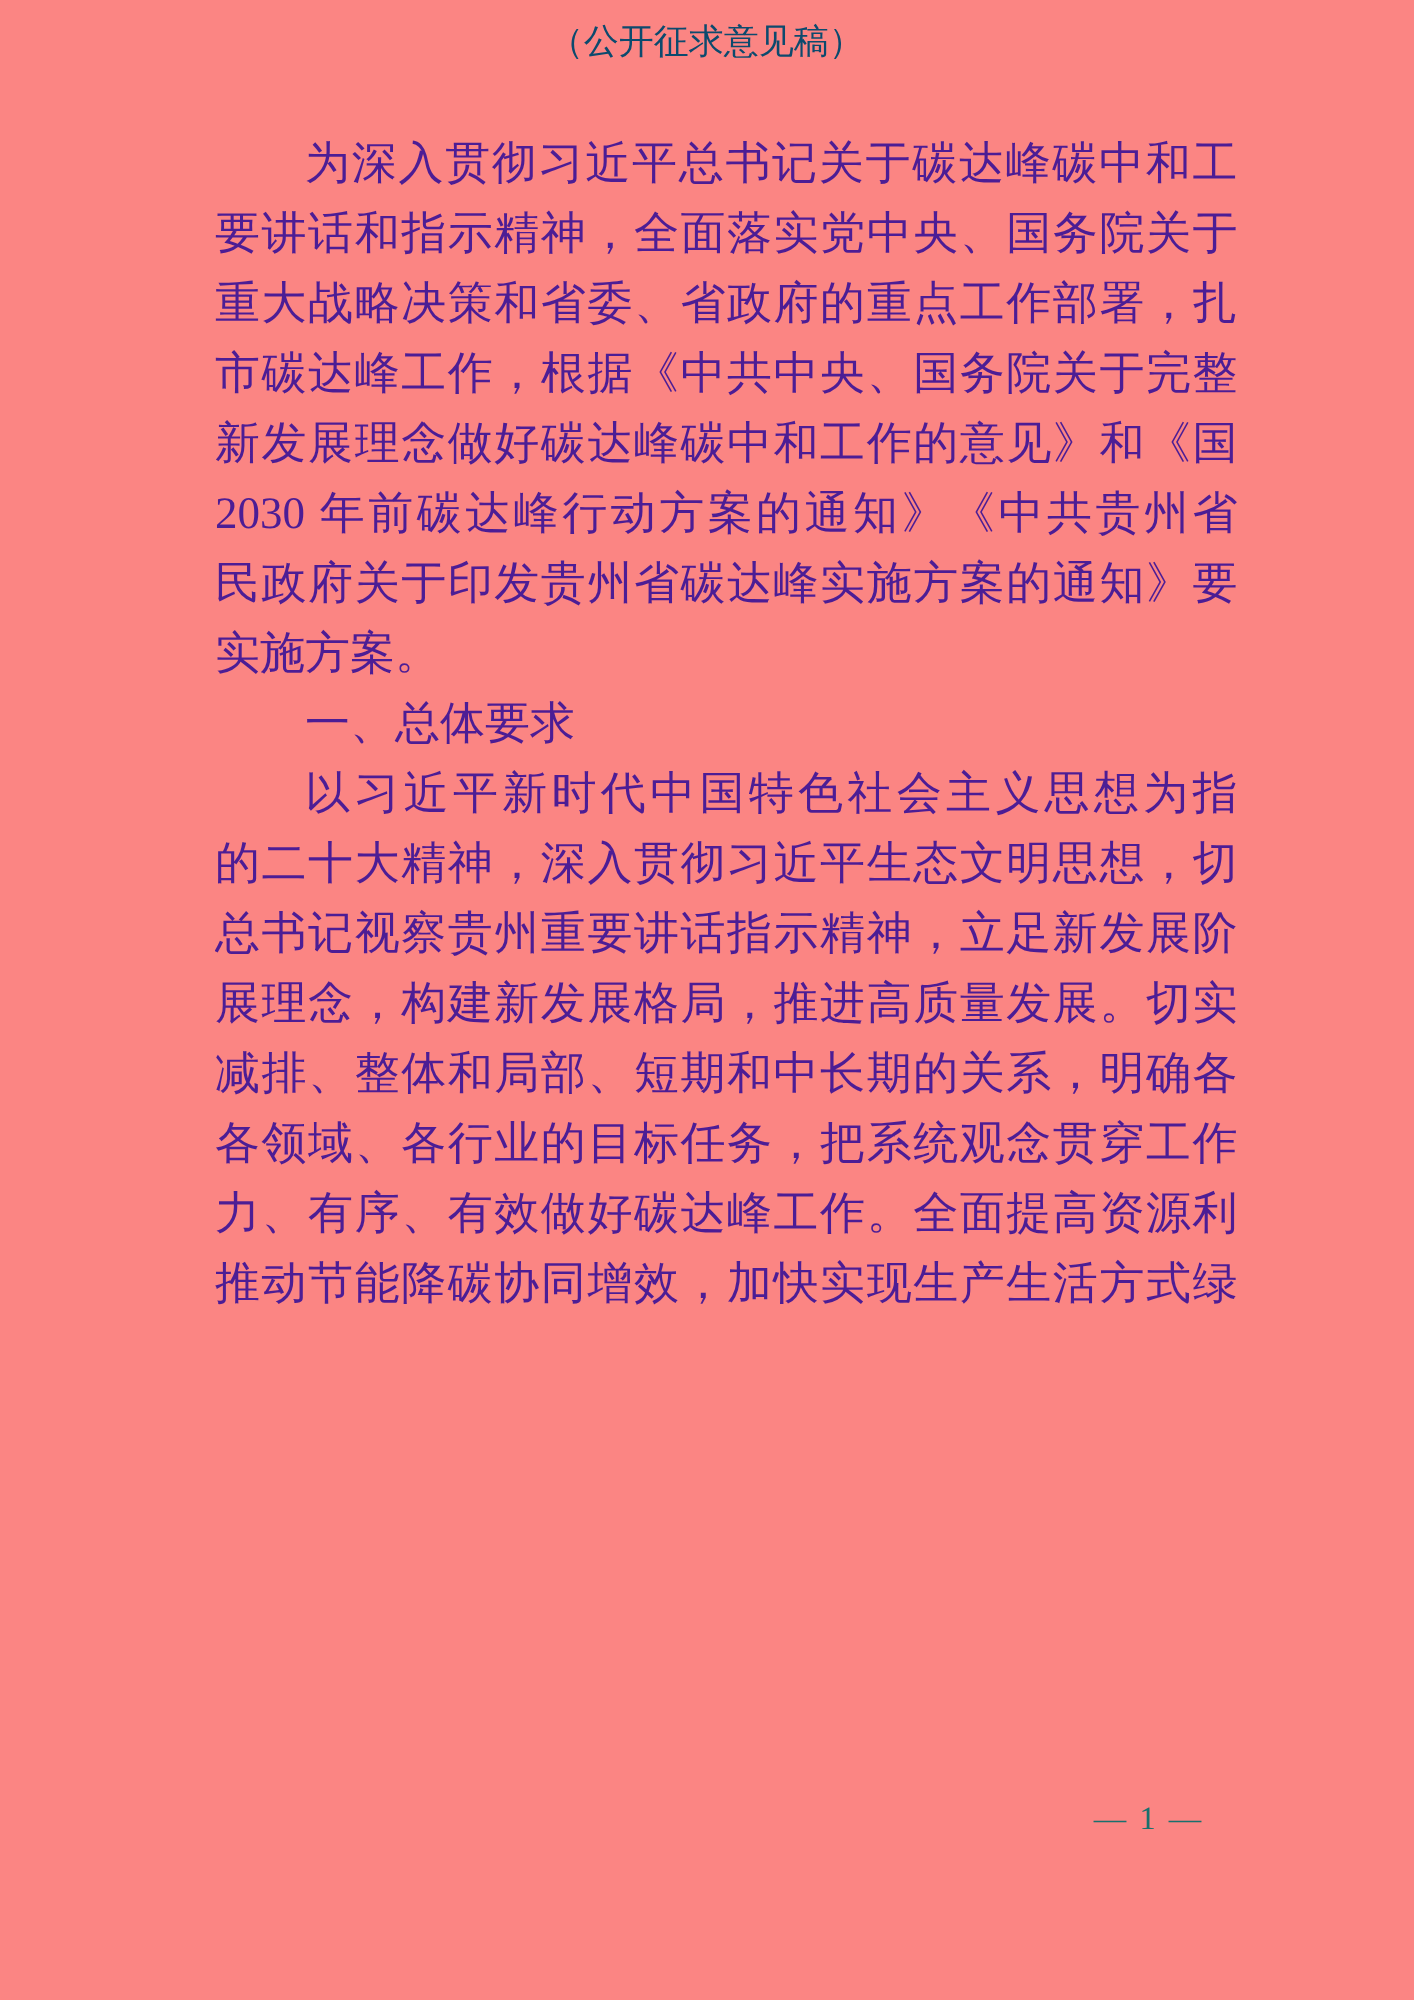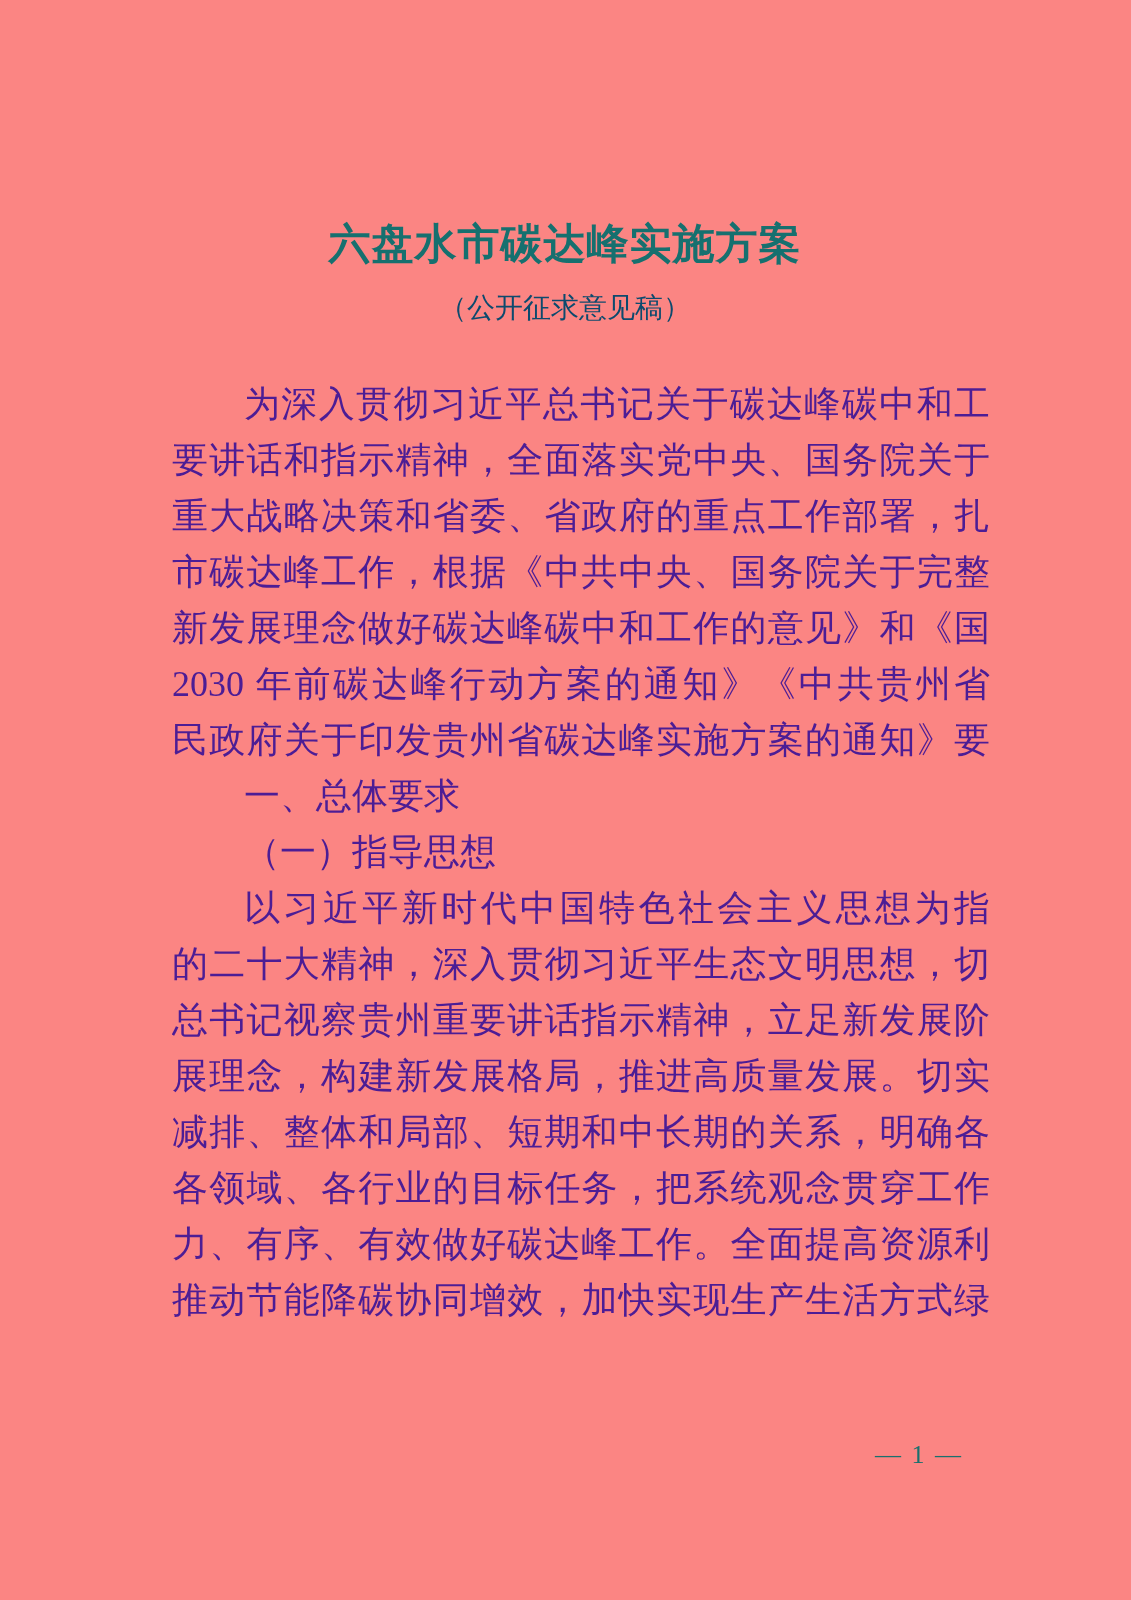--- a/index.html
+++ b/index.html
@@ -72,32 +72,31 @@
     line-height: 34px;
     color: #19706e;
     letter-spacing: 2px;
   }
 </style>
 </head>
 <body>
 
 <div class="page">
   <div class="content">
-    <div class="doc-title">六盘水市碳达峰实施方案</div>
     <div class="doc-subtitle">（公开征求意见稿）</div>
     <div class="doc-body">
         <div class="line first">为深入贯彻习近平总书记关于碳达峰碳中和工作的系列重</div>
         <div class="line">要讲话和指示精神，全面落实党中央、国务院关于碳达峰碳中和</div>
         <div class="line">重大战略决策和省委、省政府的重点工作部署，扎实稳步推进我</div>
         <div class="line">市碳达峰工作，根据《中共中央、国务院关于完整准确全面贯彻</div>
         <div class="line">新发展理念做好碳达峰碳中和工作的意见》和《国务院关于印发</div>
         <div class="line">2030 年前碳达峰行动方案的通知》《中共贵州省委、贵州省人</div>
         <div class="line">民政府关于印发贵州省碳达峰实施方案的通知》要求，特制定本</div>
+        <div class="line last">实施方案。</div>
         <div class="line heading first heading1">一、总体要求</div>
-        <div class="line heading first heading2">（一）指导思想</div>
         <div class="line first">以习近平新时代中国特色社会主义思想为指导，全面贯彻党</div>
         <div class="line">的二十大精神，深入贯彻习近平生态文明思想，切实落实习近平</div>
         <div class="line">总书记视察贵州重要讲话指示精神，立足新发展阶段，贯彻新发</div>
         <div class="line">展理念，构建新发展格局，推进高质量发展。切实处理好发展和</div>
         <div class="line">减排、整体和局部、短期和中长期的关系，明确各市(特区、区)、</div>
         <div class="line">各领域、各行业的目标任务，把系统观念贯穿工作的全过程，有</div>
         <div class="line">力、有序、有效做好碳达峰工作。全面提高资源利用效率，大力</div>
         <div class="line">推动节能降碳协同增效，加快实现生产生活方式绿色变革，推动</div>
       </div>
   </div>

